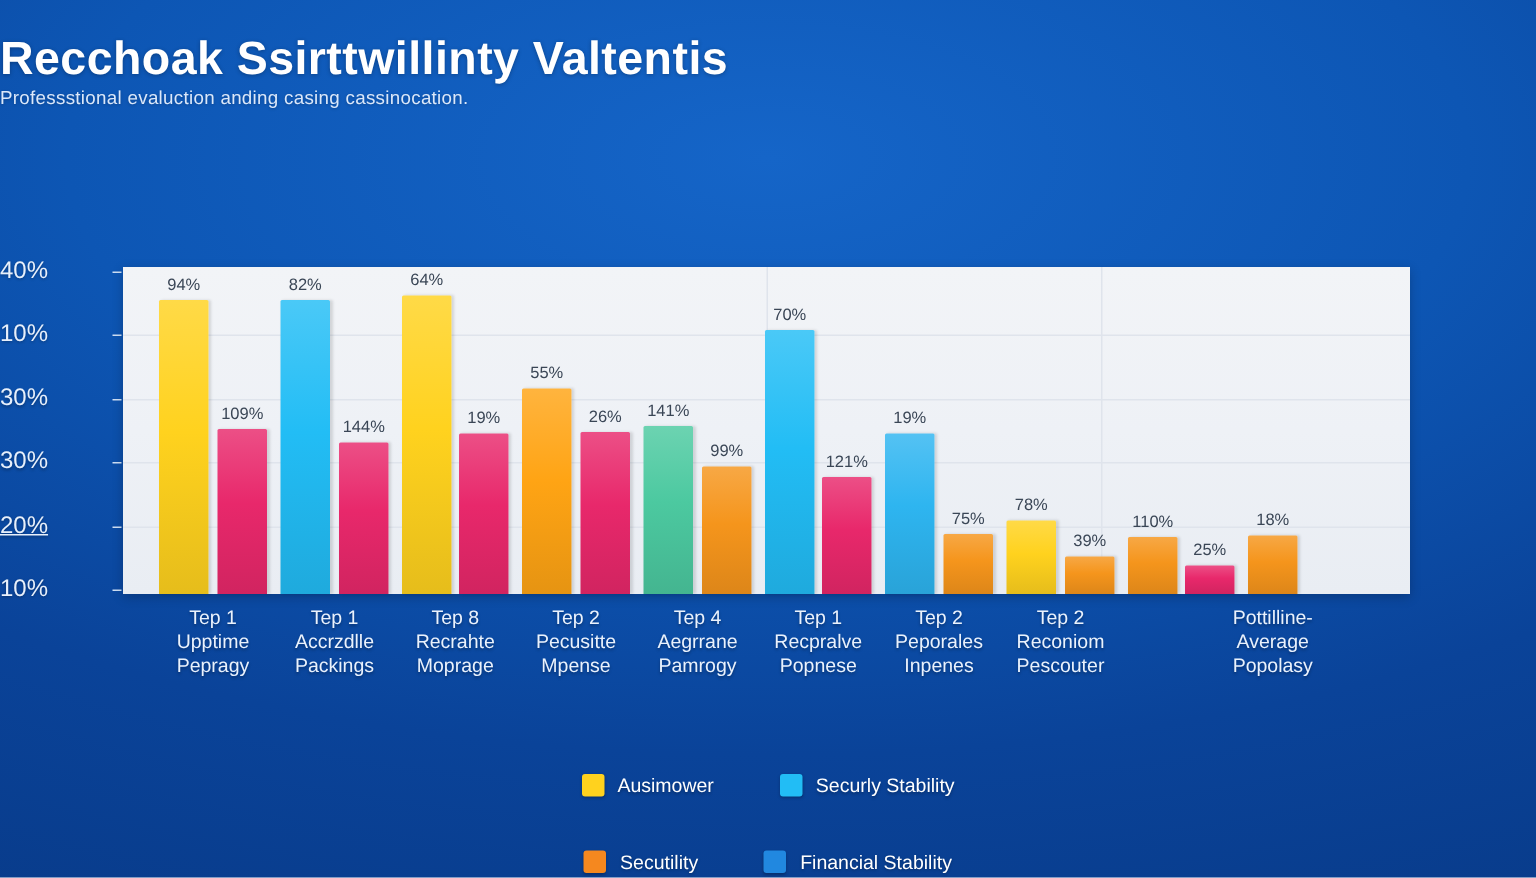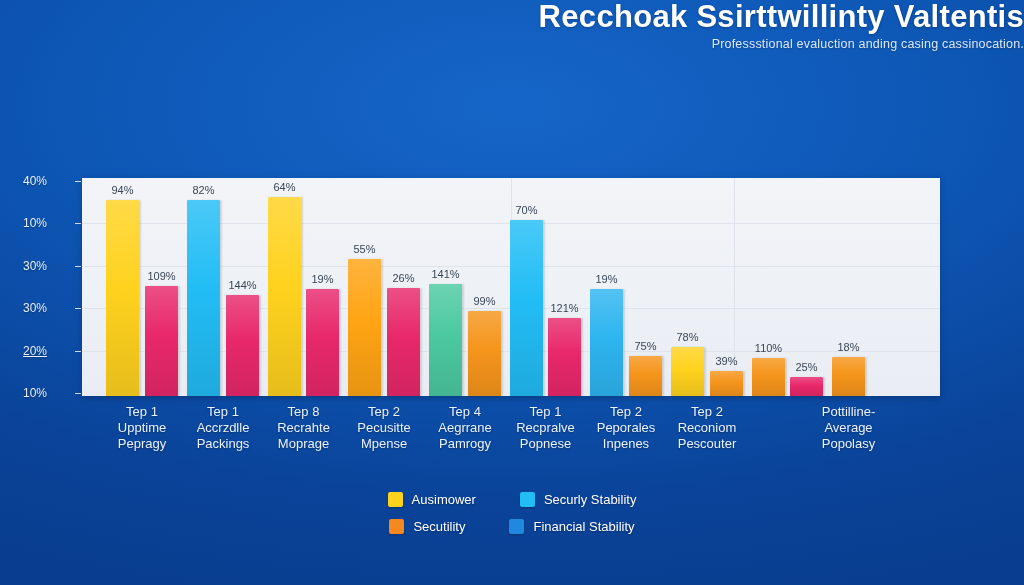--- a/index.html
+++ b/index.html
@@ -11,21 +11,22 @@
   }
 
   body {
     font-family: "Liberation Sans", sans-serif;
     background: radial-gradient(ellipse 120% 100% at 50% 18%, #1565c8 0%, #0d56b4 38%, #0a4399 68%, #083a88 100%);
     position: relative;
   }
 
   
   #header {
-    text-align: right;
+    text-align: left;
+    padding-top: 22px;
   }
 
   #chart-title {
     color: #ffffff;
     font-size: 31px;
     font-weight: bold;
     letter-spacing: 0.3px;
     text-shadow: 0 1px 3px rgba(0,0,0,0.28);
     line-height: 1.1;
   }
@@ -71,23 +72,23 @@
     top: 178px;
     width: 82px;
     height: 218px;
   }
 
   .y-tick {
     position: absolute;
     right: 0;
     transform: translateY(-50%);
     width: 82px;
-    text-align: center;
+    text-align: left;
     color: #e8f0fb;
-    font-size: 12px;
+    font-size: 16px;
     text-shadow: 0 1px 2px rgba(0,0,0,0.3);
     padding-right: 12px;
   }
 
   .y-tick::after {
     content: "";
     position: absolute;
     right: 1px;
     top: 50%;
     width: 6px;
@@ -151,20 +152,21 @@
     top: 492px;
     display: flex;
     flex-direction: column;
     align-items: center;
     gap: 12px;
   }
 
   .legend-row {
     display: flex;
     gap: 44px;
+    margin-top: 24px;
   }
 
   .legend-item {
     display: flex;
     align-items: center;
     gap: 9px;
   }
 
   .legend-swatch {
     width: 15px;

